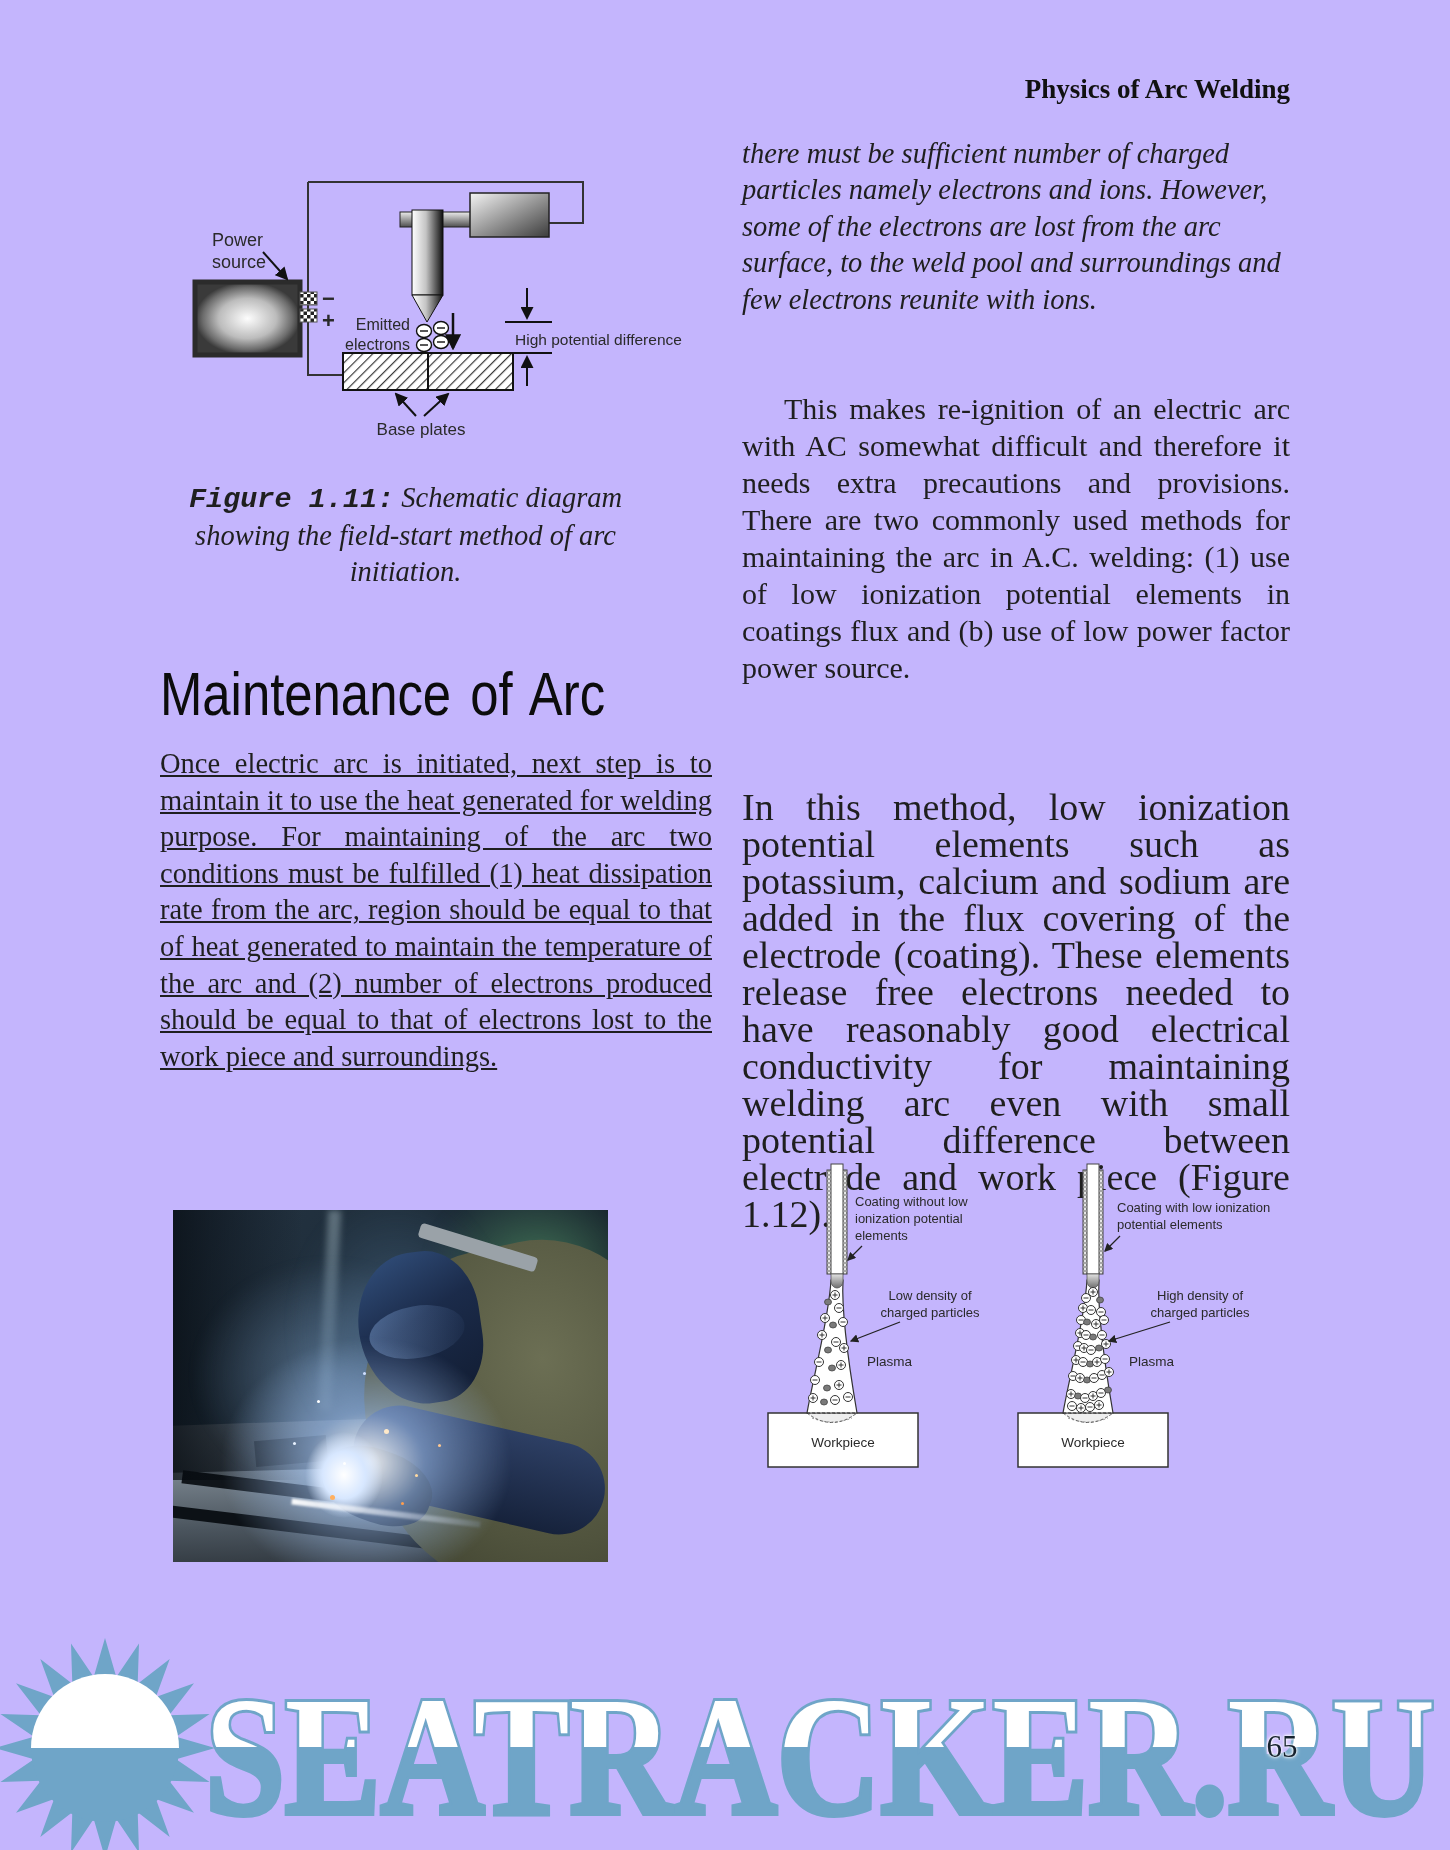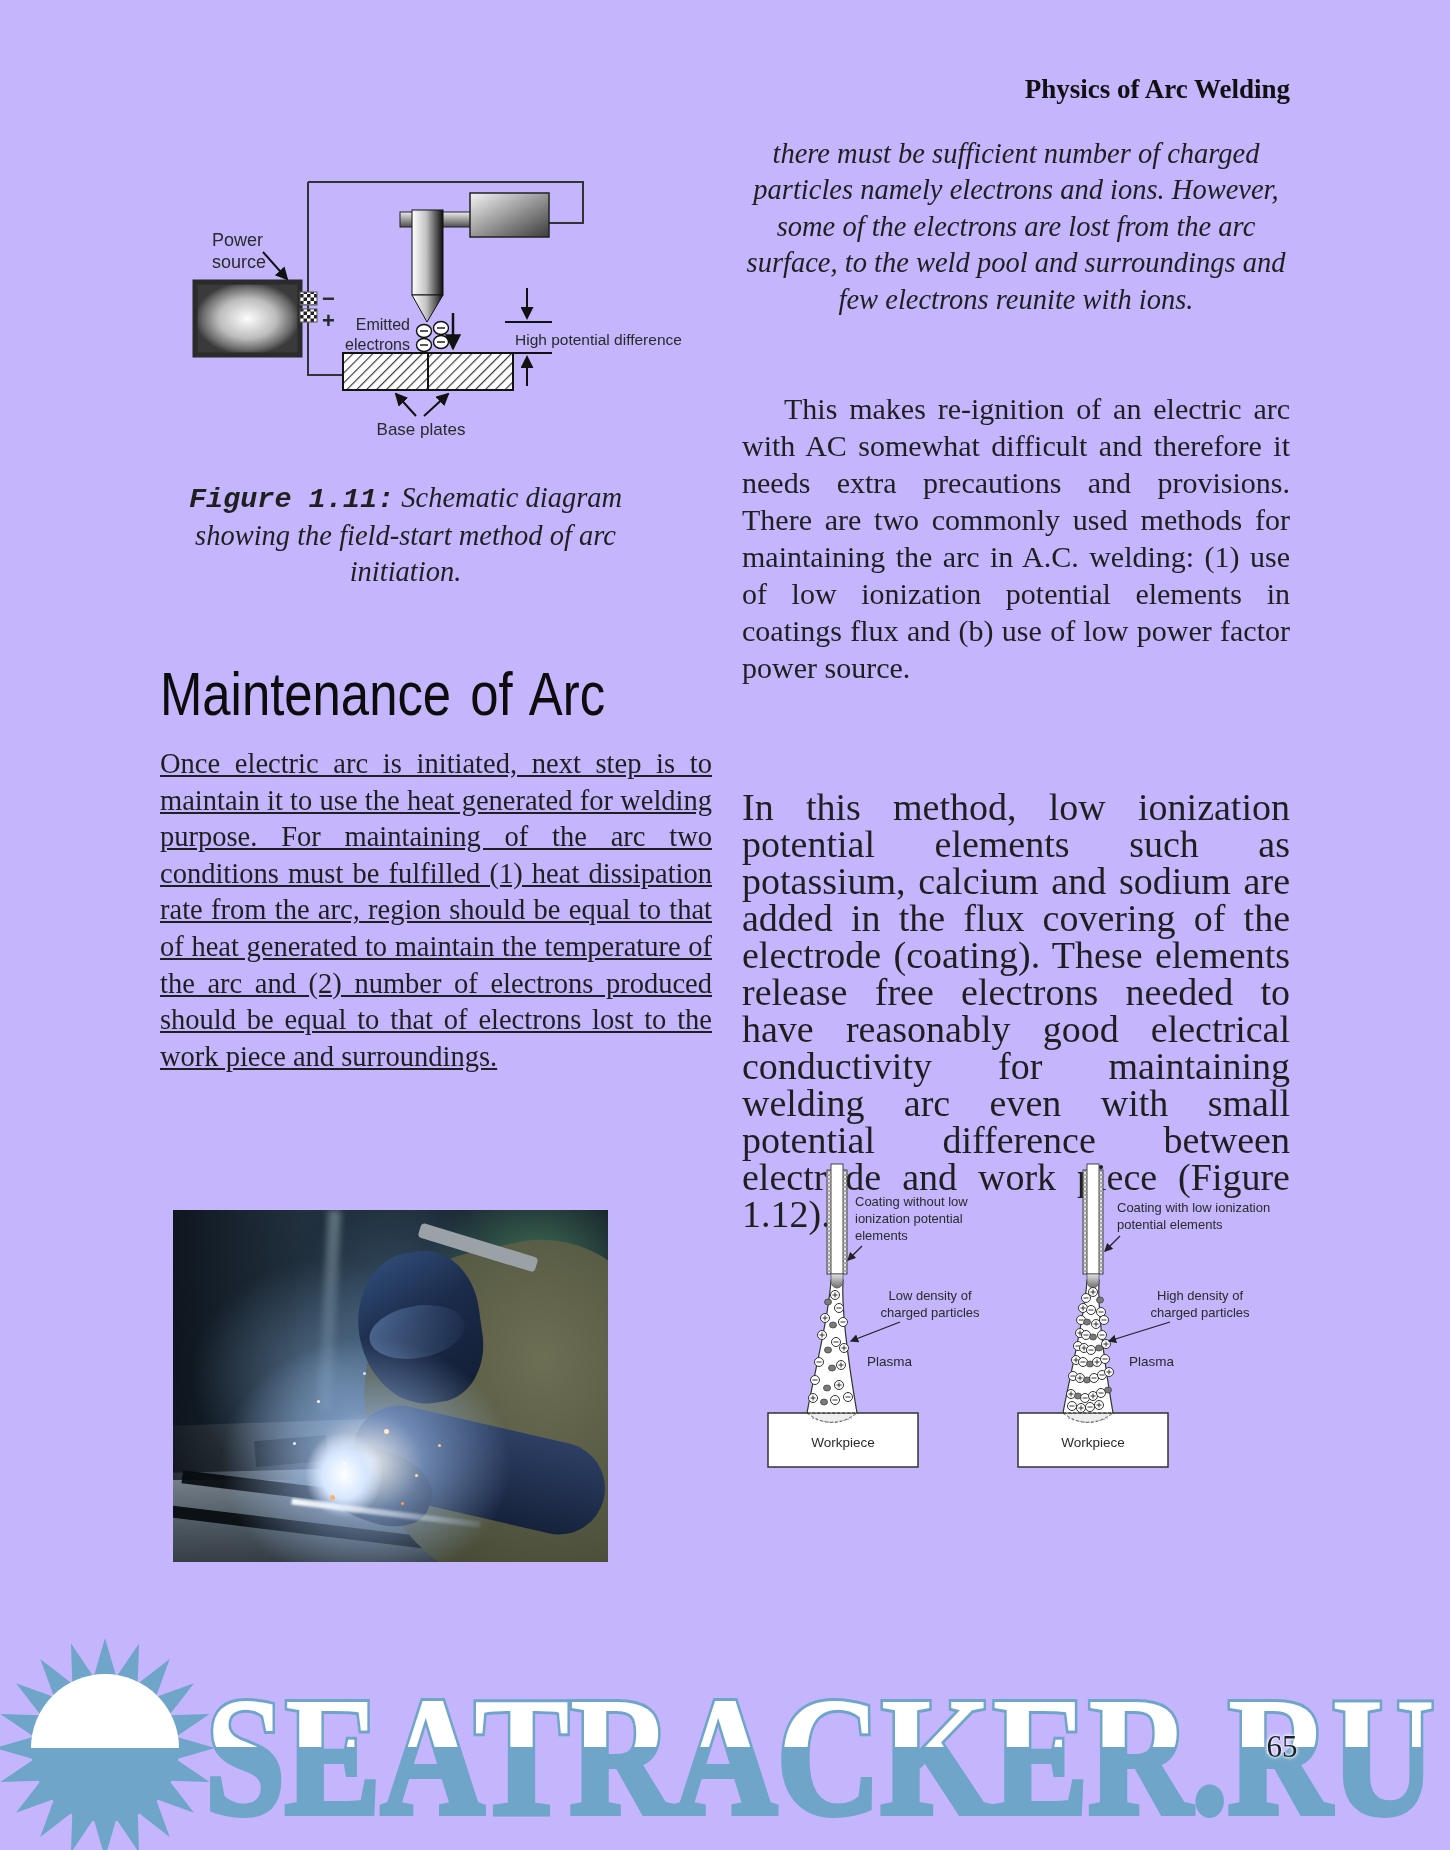--- a/index.html
+++ b/index.html
@@ -2,21 +2,21 @@
 <html><head>
 <meta charset="utf-8">
 <style>
   html,body{margin:0;padding:0;background:#888;}
   .page{position:relative;width:1450px;height:1850px;background:#c4b5fd;overflow:hidden;
         font-family:"Liberation Serif",serif;color:#1f1f1f;margin:0 auto;}
   .hdr{position:absolute;left:740px;top:74px;width:550px;text-align:right;
        font-weight:bold;font-size:27px;color:#111;}
   
   .rc1{position:absolute;left:742px;top:136px;width:548px;font-style:italic;
-       text-align:center;font-size:28.5px;line-height:36.4px;}
+       text-align:left;font-size:28.5px;line-height:36.4px;}
   .rc2{position:absolute;left:742px;top:390px;width:548px;text-align:justify;
        font-size:30px;line-height:37px;text-indent:42px;}
   .rsub{position:absolute;left:742px;top:733px;width:560px;
         font-family:"Liberation Sans",sans-serif;font-weight:bold;font-style:italic;
         font-size:28px;color:#1a5f6b;letter-spacing:.3px;}
   .rc3{position:absolute;left:742px;top:789px;width:548px;text-align:justify;
        font-size:38px;line-height:37px;}
   .fig12{position:absolute;left:740px;top:1150px;}
   .fig12cap{position:absolute;left:728px;top:1514px;width:575px;font-style:italic;
             text-align:center;font-size:28.5px;line-height:37px;}

